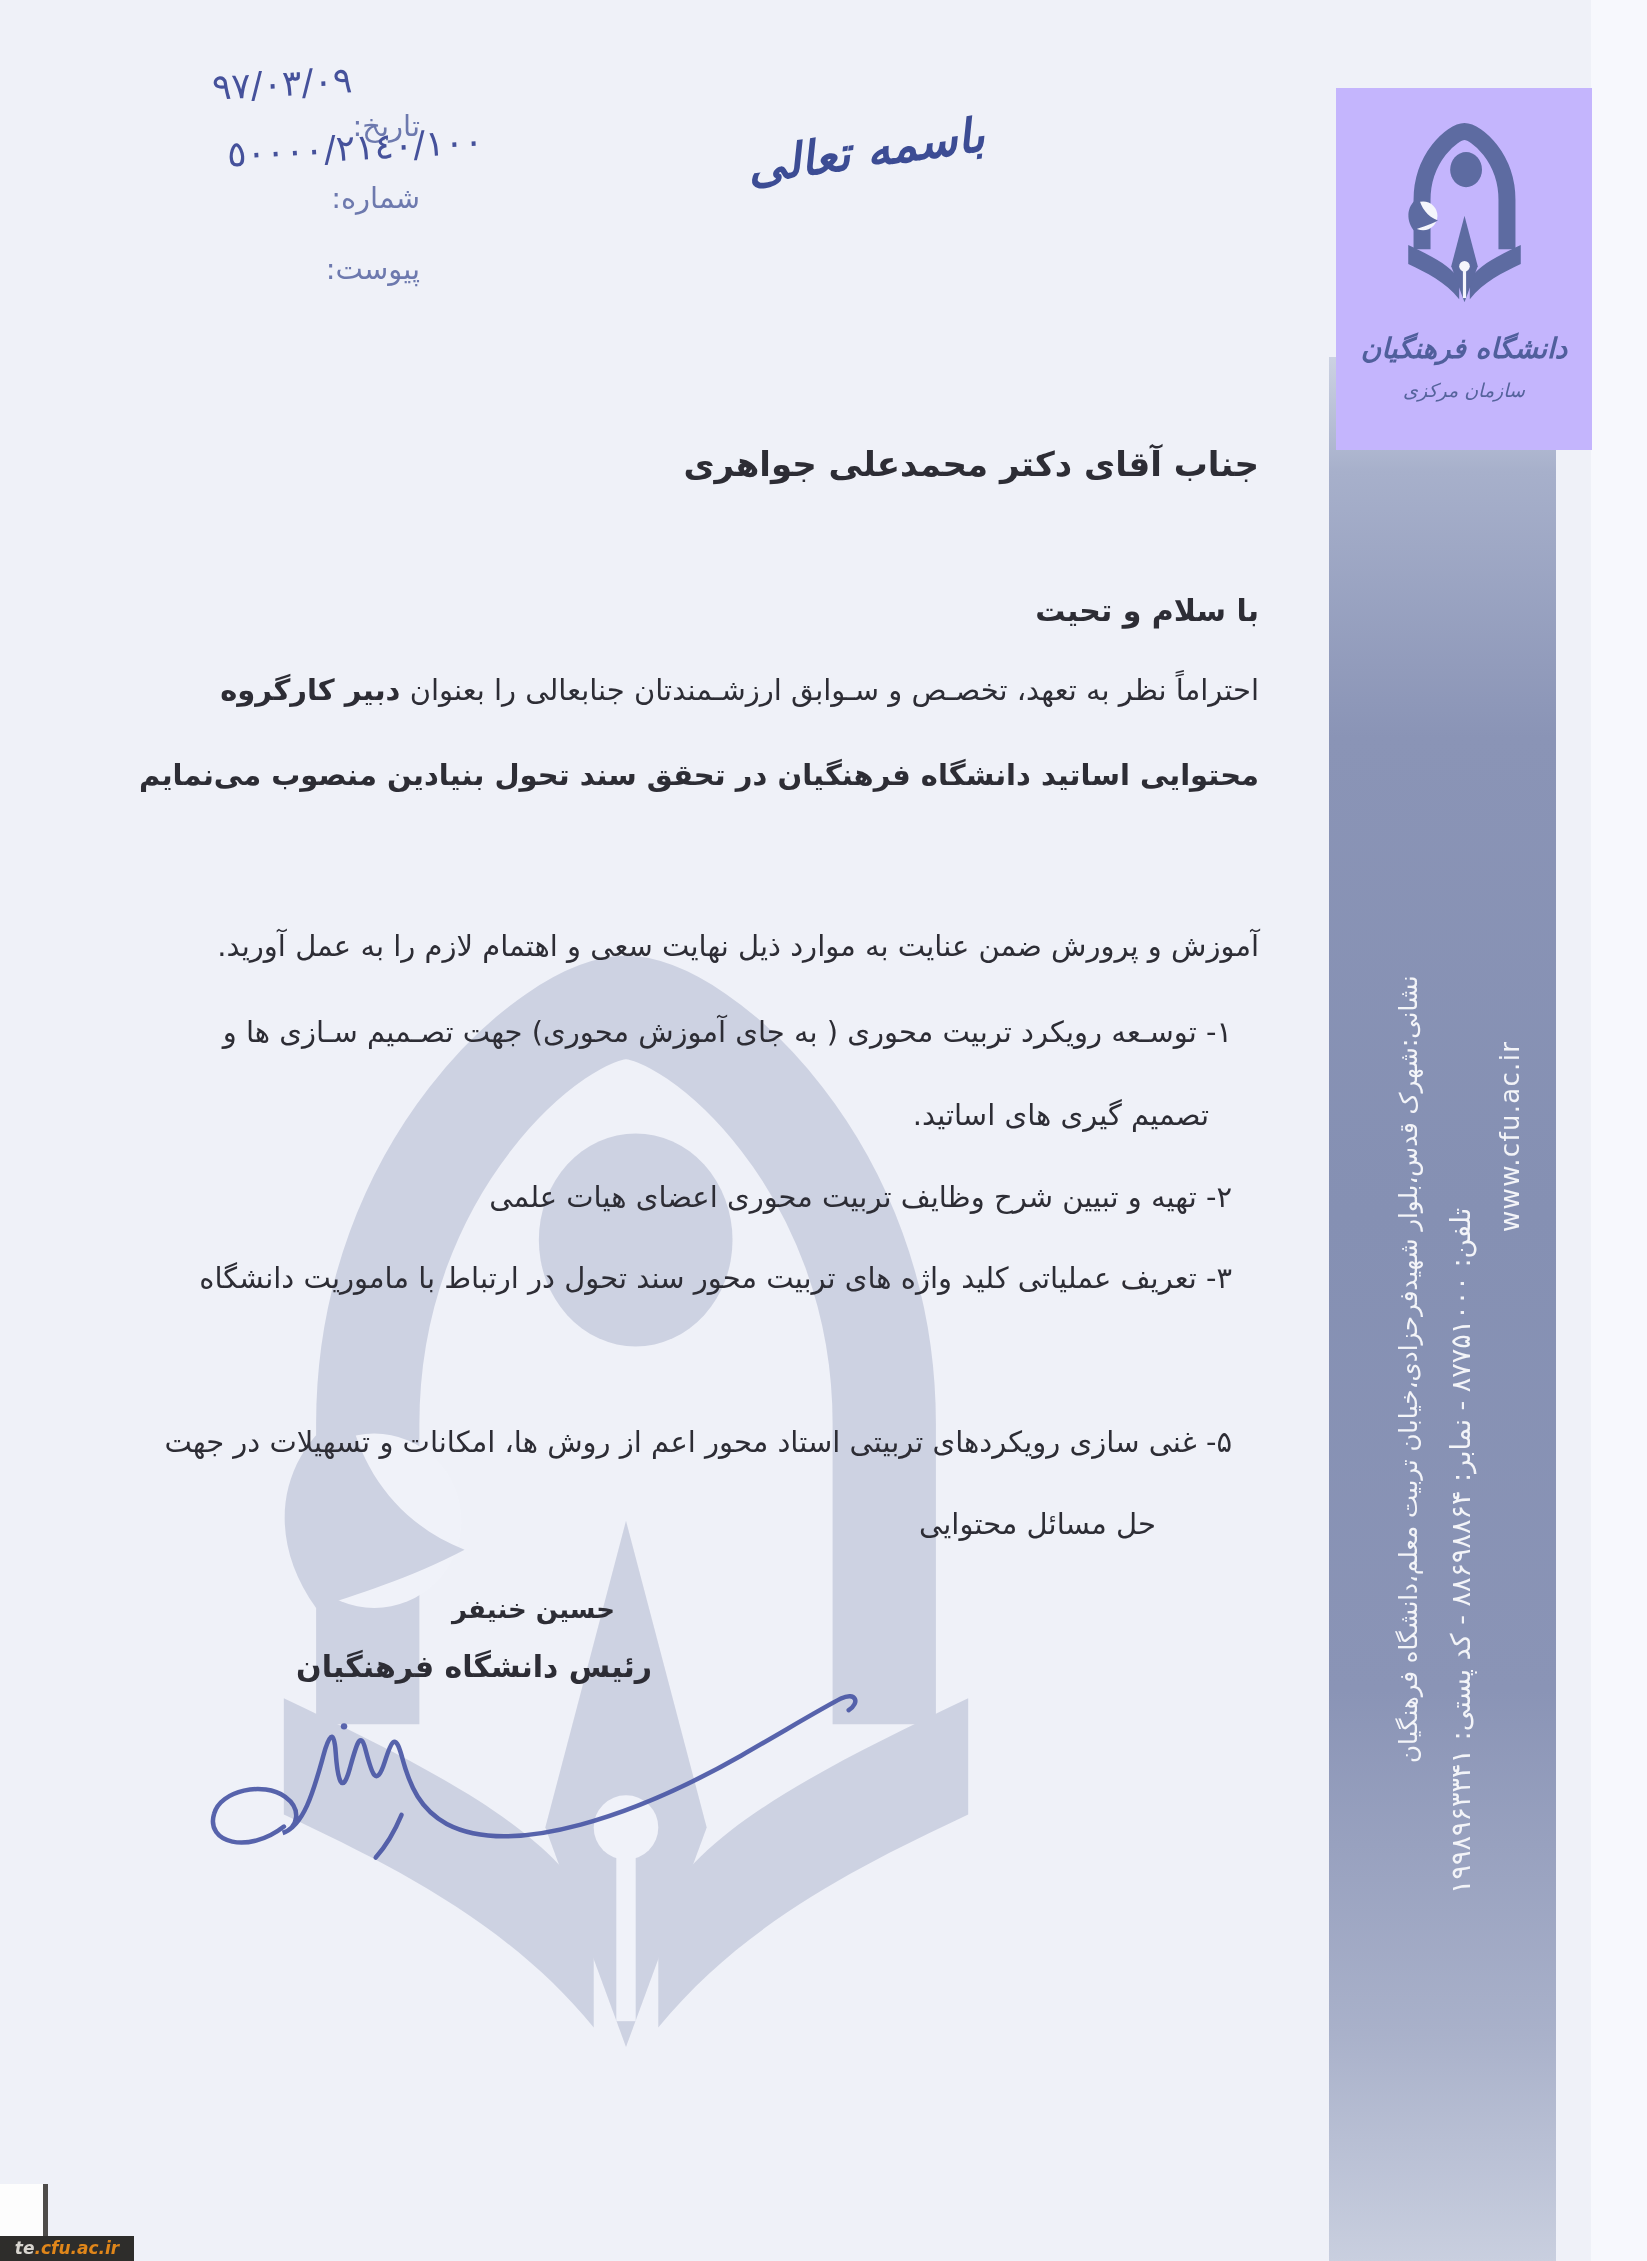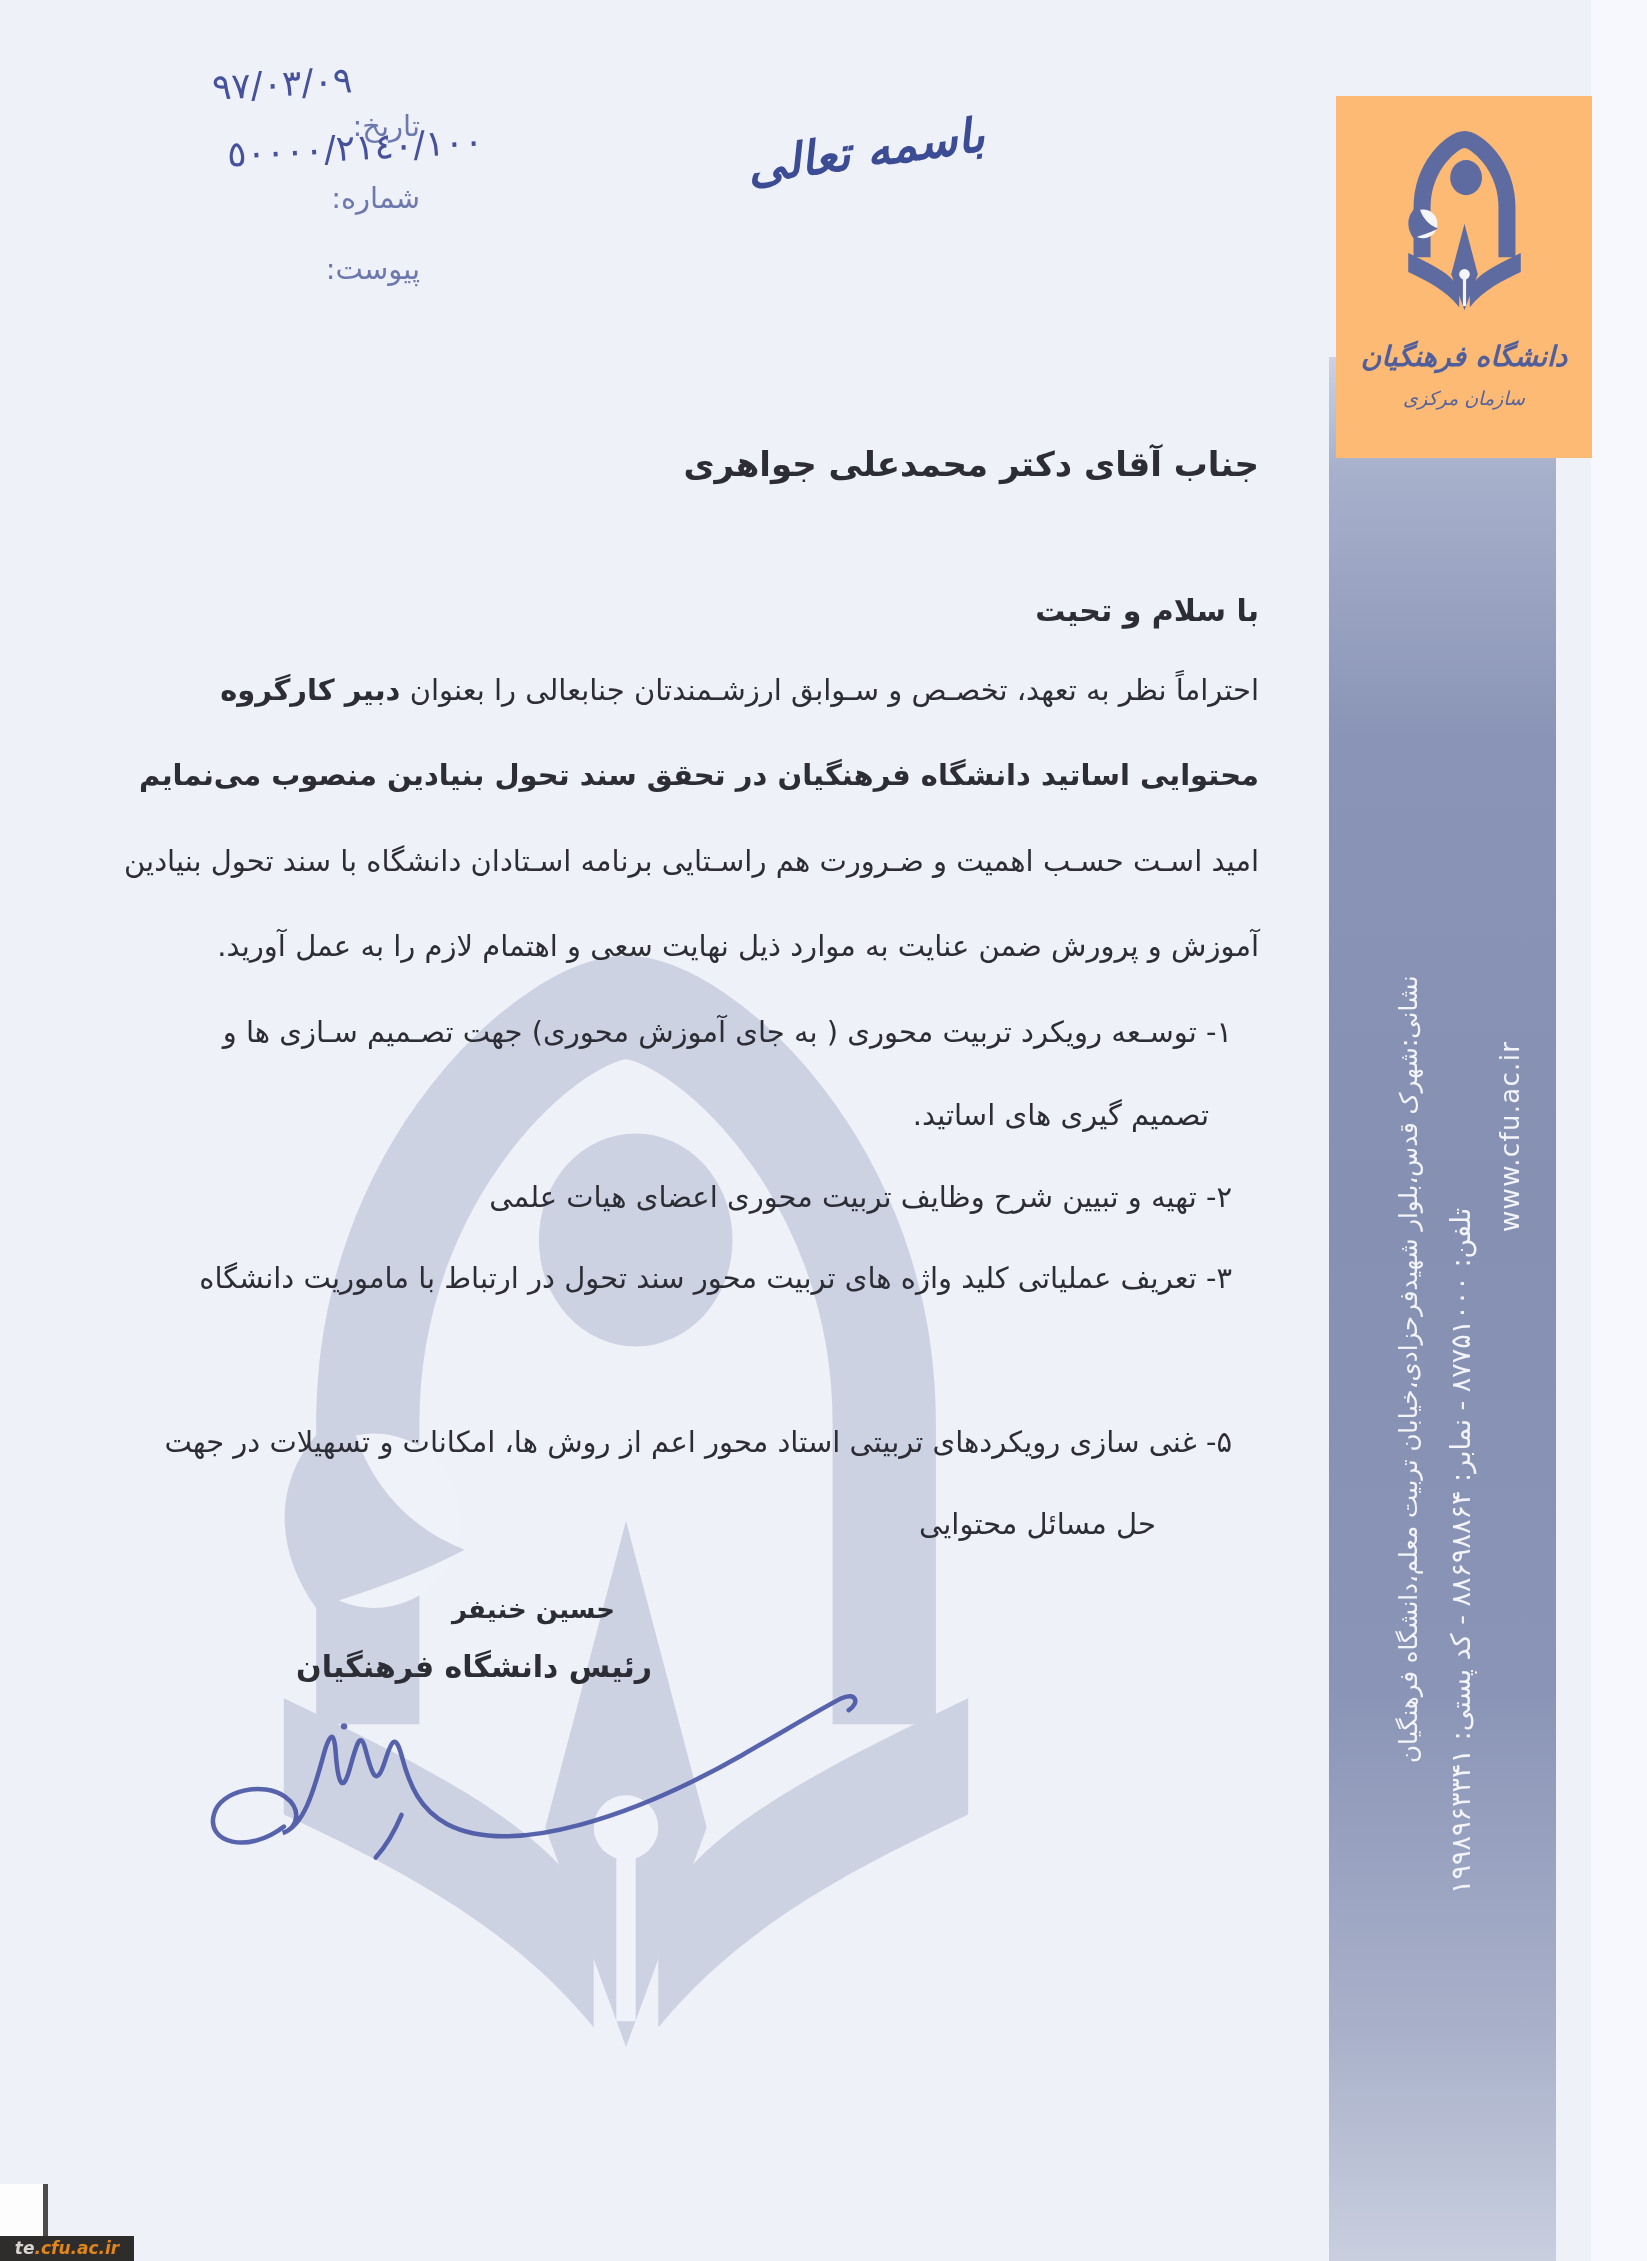--- a/index.html
+++ b/index.html
@@ -22,22 +22,22 @@
     transform:rotate(-90deg);
     white-space:nowrap;
     color:#f3f4f8;
     direction:rtl;
   }
   .v-addr{left:1394px;top:1763px;font-size:24.5px;letter-spacing:1.3px;}
   .v-tel{left:1445px;top:1894px;font-size:27px;letter-spacing:3.9px;}
   .v-web{left:1495px;top:1232px;font-size:26px;letter-spacing:1.3px;direction:ltr;}
   
   .logo-patch{
-    position:absolute;left:1336px;top:96px;width:256px;height:362px;
-    background:#fdba74;
+    position:absolute;left:1336px;top:88px;width:256px;height:362px;
+    background:#c4b5fd;
   }
   .emblem{position:absolute;left:54px;top:19.4px;width:149px;height:207px;color:#5d6ba1;}
   .logo-uni{
     position:absolute;left:13px;top:244px;width:230px;text-align:center;
     font-size:28px;font-weight:700;font-style:italic;color:#505f9c;
   }
   .logo-org{
     position:absolute;left:13px;top:291px;width:230px;text-align:center;
     font-size:19px;font-style:italic;color:#55639c;
   }
@@ -136,21 +136,20 @@
   <div class="hand hand-date">٩٧/٠٣/٠٩</div>
   <div class="hand hand-no">٥٠٠٠٠/٢١٤٠/١٠٠</div>
 
   <div class="bism">باسمه تعالی</div>
 
   <div class="ln addressee">جناب آقای دکتر محمدعلی جواهری</div>
   <div class="ln salut">با سلام و تحیت</div>
 
   <div class="ln l1"><span>احتراماً نظر به تعهد، تخصـص و سـوابق ارزشـمندتان جنابعالی را بعنوان </span><span class="b">دبیر کارگروه</span></div>
   <div class="ln l2">محتوایی اساتید دانشگاه فرهنگیان در تحقق سند تحول بنیادین منصوب می‌نمایم</div>
-  <div class="ln l3">امید اسـت حسـب اهمیت و ضـرورت هم راسـتایی برنامه اسـتادان دانشگاه با سند تحول بنیادین</div>
   <div class="ln l4">آموزش و پرورش ضمن عنایت به موارد ذیل نهایت سعی و اهتمام لازم را به عمل آورید.</div>
 
   <div class="ln i1">۱- توسـعه رویکرد تربیت محوری ( به جای آموزش محوری) جهت تصـمیم سـازی ها و</div>
   <div class="ln i1c">تصمیم گیری های اساتید.</div>
   <div class="ln i2">۲- تهیه و تبیین شرح وظایف تربیت محوری اعضای هیات علمی</div>
   <div class="ln i3">۳- تعریف عملیاتی کلید واژه های تربیت محور سند تحول در ارتباط با ماموریت دانشگاه</div>
   <div class="ln i5">۵- غنی سازی رویکردهای تربیتی استاد محور اعم از روش ها، امکانات و تسهیلات در جهت</div>
   <div class="ln i5c">حل مسائل محتوایی</div>
 
   <div class="ln sig-name">حسین خنیفر</div>

